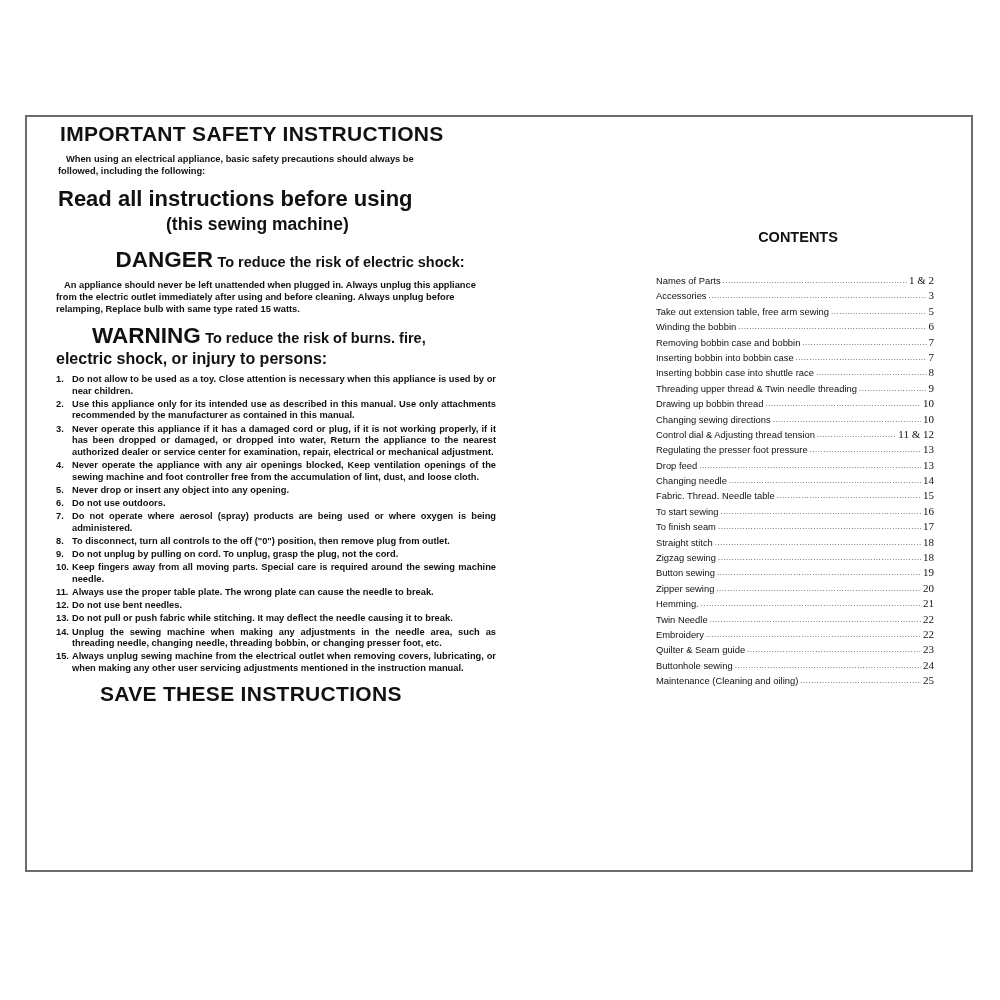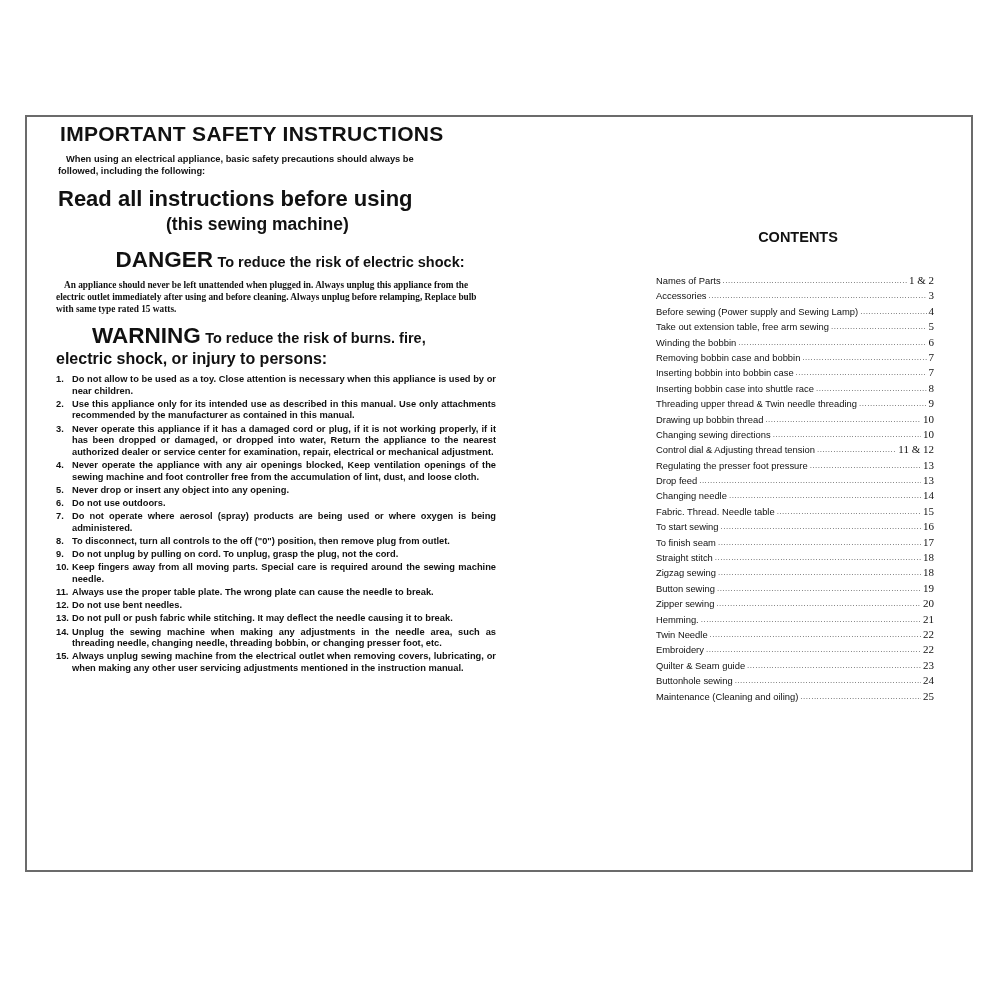--- a/index.html
+++ b/index.html
@@ -10,21 +10,21 @@
     .left { position: absolute; left: 56px; top: 120px; width: 440px; }
     .title { font-weight: bold; font-size: 21px; letter-spacing: 0.3px; margin: 0 0 0 4px; line-height: 28px; }
     .intro { font-size: 9.3px; font-weight: bold; line-height: 12px; margin: 5px 0 0 2px; }
     .intro .indent { padding-left: 8px; }
     .readall { font-size: 22px; font-weight: bold; margin: 8px 0 0 2px; line-height: 27px; }
     .sub { font-size: 17.5px; font-weight: bold; margin: 0 0 0 110px; line-height: 24px; }
     .heading-line { margin-top: 10px; line-height: 28px; }
     .big { font-size: 22.5px; font-weight: bold; }
     .small-head { font-size: 14.5px; font-weight: bold; }
     .danger-line { padding-left: 28px; text-align: center; }
-    .para { font-size: 9.3px; font-weight: bold; line-height: 12px; margin-top: 3px; font-family: Liberation Serif, serif; }
+    .para { font-size: 9.3px; font-weight: bold; line-height: 12px; margin-top: 3px; }
     .warning-line { padding-left: 36px; margin-top: 9px; line-height: 24px; }
     .warning-cont { font-size: 16px; font-weight: bold; line-height: 18px; }
     ol.rules { list-style: none; margin: 6px 0 0 0; padding: 0; }
     ol.rules li { display: flex; font-size: 9.3px; font-weight: bold; line-height: 11.6px; margin-bottom: 1.6px; text-align: justify; }
     ol.rules li .num { width: 16px; flex: 0 0 16px; text-align: left; }
     ol.rules li .txt { flex: 1; }
     .save { font-size: 21px; font-weight: bold; margin: 6px 0 0 44px; line-height: 26px; letter-spacing: 0.3px; }
 
     .right { position: absolute; left: 656px; top: 222px; width: 278px; margin-top: 7px; }
     .contents-title { text-align: center; font-size: 14.5px; font-weight: bold; margin-left: 6px; }
@@ -117,41 +117,37 @@
     <li>
         <span class="num">14.</span>
         <span class="txt">Unplug the sewing machine when making any adjustments in the needle area, such as threading needle, changing needle, threading bobbin, or changing presser foot, etc.</span>
       </li>
     <li>
         <span class="num">15.</span>
         <span class="txt">Always unplug sewing machine from the electrical outlet when removing covers, lubricating, or when making any other user servicing adjustments mentioned in the instruction manual.</span>
       </li>
   </ol>
 
+  <div class="save">SAVE THESE INSTRUCTIONS</div>
 </div>
 
 <div class="right">
   <div class="contents-title">CONTENTS</div>
   <div class="toc">
     <div class="toc-row">
         <span class="label">Names of Parts</span>
         <span class="dots"></span>
         <span class="page">1 &amp; 2</span>
       </div>
     <div class="toc-row">
         <span class="label">Accessories</span>
         <span class="dots"></span>
         <span class="page">3</span>
       </div>
     <div class="toc-row">
-        <span class="label">Before sewing (Power supply and Sewing Lamp)</span>
-        <span class="dots"></span>
-        <span class="page">4</span>
-      </div>
-    <div class="toc-row">
         <span class="label">Take out extension table, free arm sewing</span>
         <span class="dots"></span>
         <span class="page">5</span>
       </div>
     <div class="toc-row">
         <span class="label">Winding the bobbin</span>
         <span class="dots"></span>
         <span class="page">6</span>
       </div>
     <div class="toc-row">

